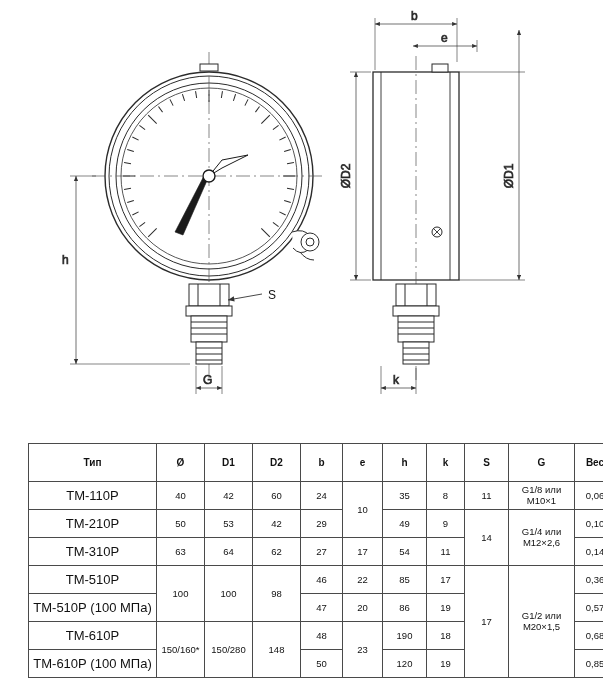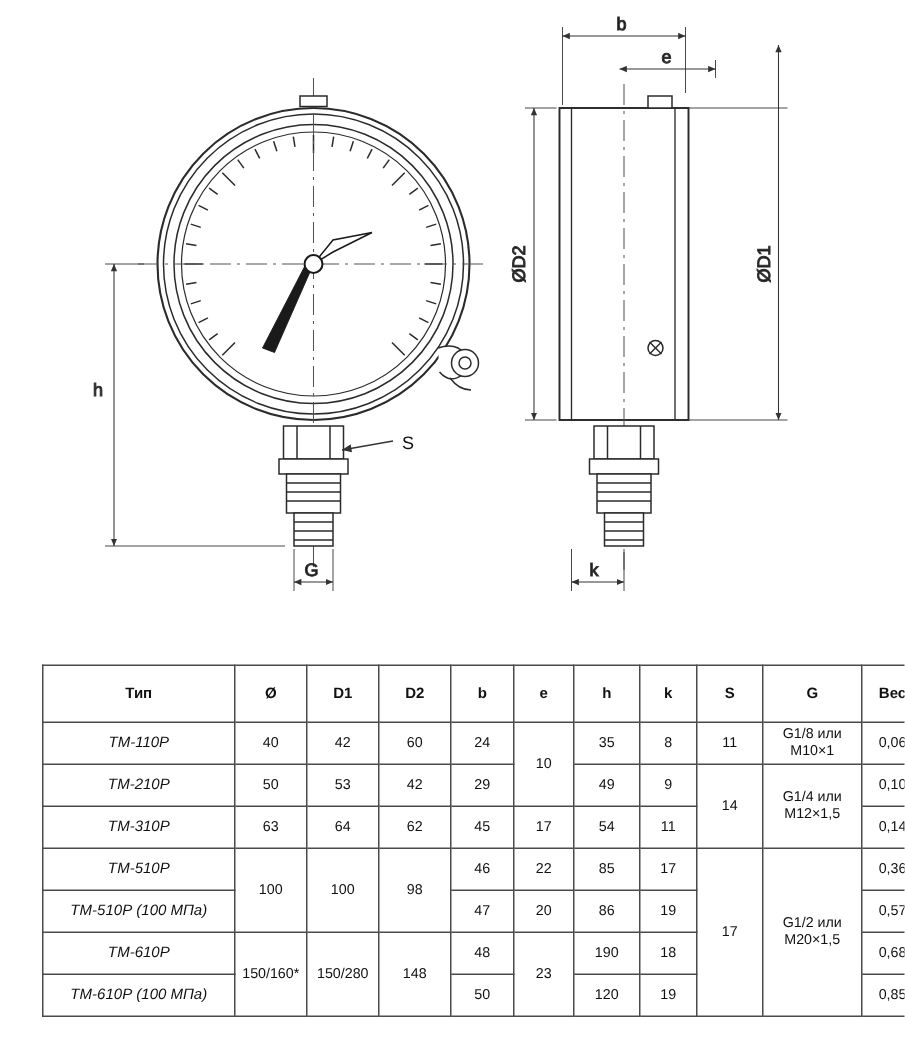--- a/index.html
+++ b/index.html
@@ -43,22 +43,21 @@
     height: 27px;
     font-weight: normal;
     color: #111;
   }
   table.spec th {
     font-weight: bold;
     height: 37px;
     font-size: 10px;
   }
   td.type-cell {
-    font-size: 10px;
-    font-style: italic;
+    font-size: 13px;
   }
   .twoline {
     line-height: 1.15;
   }
 </style>
 </head>
 <body>
 
 <svg id="drawing" viewBox="0 0 603 432">
   <defs>
@@ -348,30 +347,30 @@
 
       <tr>
         <td class="type-cell">ТМ-210Р</td>
         <td>50</td>
         <td>53</td>
         <td>42</td>
         <td>29</td>
         <td>49</td>
         <td>9</td>
         <td rowspan="2">14</td>
-        <td rowspan="2" class="twoline">G1/4 или M12×1,5</td>
+        <td rowspan="2" class="twoline">G1/4 или M12×2,6</td>
         <td>0,10</td>
       </tr>
 
       <tr>
         <td class="type-cell">ТМ-310Р</td>
         <td>63</td>
         <td>64</td>
         <td>62</td>
-        <td>45</td>
+        <td>27</td>
         <td>17</td>
         <td>54</td>
         <td>11</td>
         <td>0,14</td>
       </tr>
 
       <tr>
         <td class="type-cell">ТМ-510Р</td>
         <td rowspan="2">100</td>
         <td rowspan="2">100</td>

